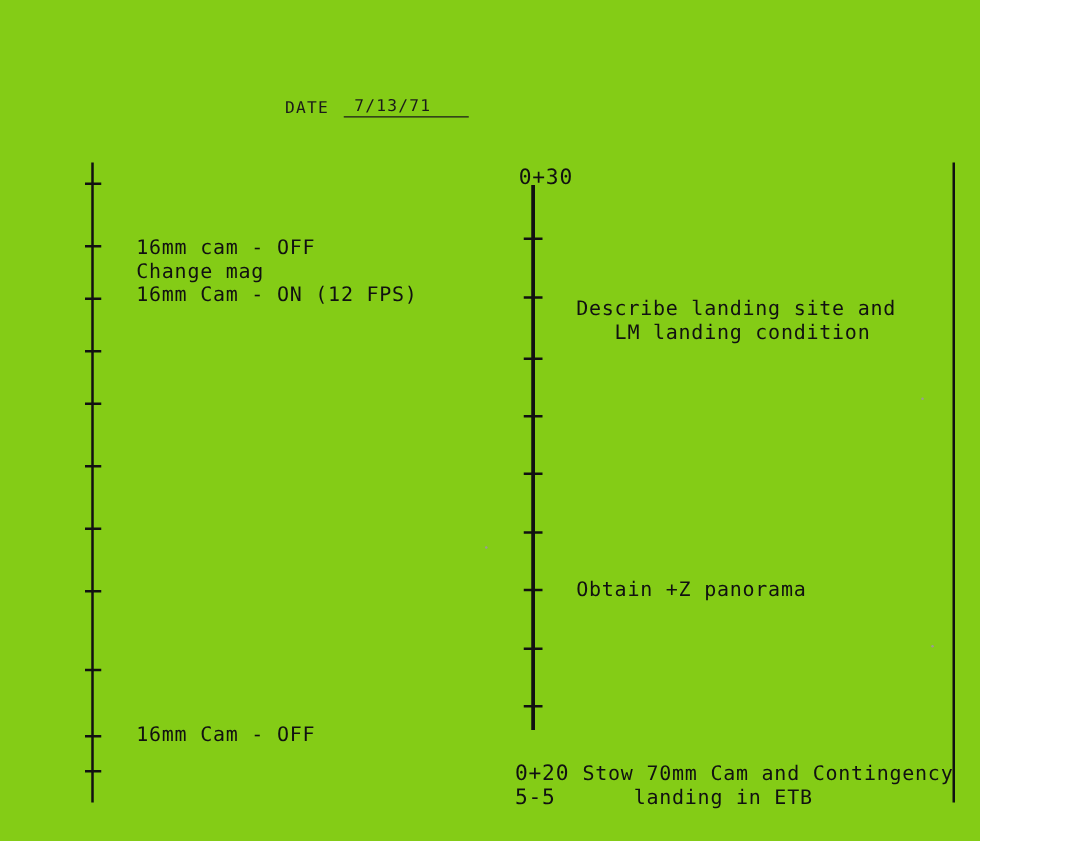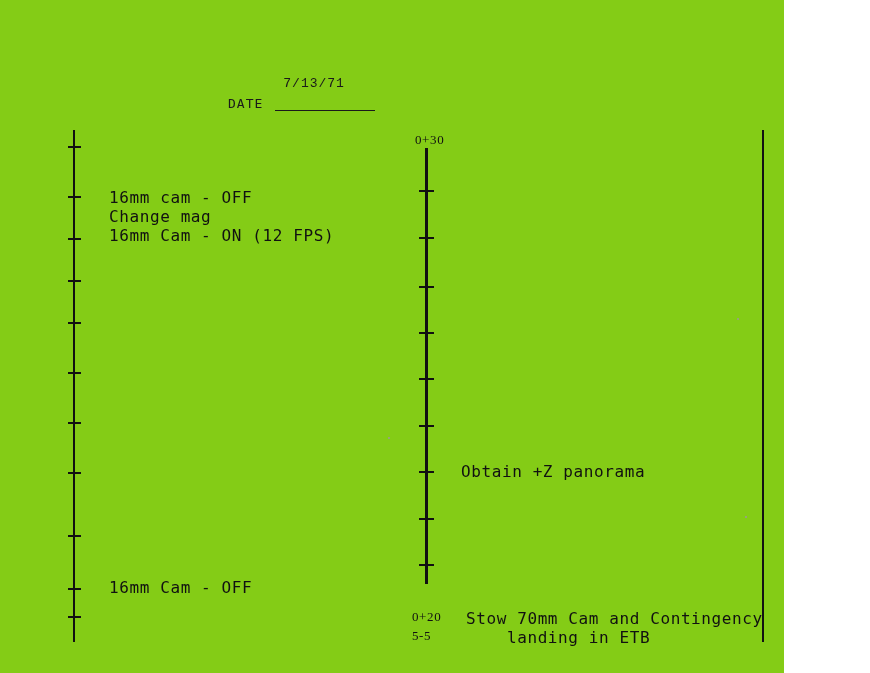--- a/index.html
+++ b/index.html
@@ -27,24 +27,23 @@
     gap: 12px;
   }
   .date-label {
     font-size: 13px;
     letter-spacing: 1px;
     color: #1a1a1a;
   }
   .date-value-wrap {
     position: relative;
     width: 100px;
-    padding-bottom: 18px;
+    padding-bottom: 0;
     border-bottom: 1.5px solid #1a1a1a;
     text-align: left;
-    font-family: Liberation Mono, monospace;
   }
   .date-value {
     font-size: 13px;
     letter-spacing: 1px;
     padding-left: 8px;
     color: #1a1a1a;
   }
 
   
   .rail {
@@ -68,24 +67,23 @@
   .note {
     position: absolute;
     font-size: 16px;
     line-height: 19px;
     letter-spacing: 0.6px;
     white-space: pre;
     color: #111111;
   }
   .note-top-time {
     position: absolute;
-    font-size: 13px;
+    font-size: 17px;
     letter-spacing: 0.6px;
     color: #111111;
-    font-family: Liberation Serif, serif;
   }
 
   .speck {
     position: absolute;
     width: 2px;
     height: 2px;
     background: #9a9a9a;
     border-radius: 50%;
   }
 </style>
@@ -126,20 +124,22 @@
   <div class="tick tick-center" style="top:190px"></div>
   <div class="tick tick-center" style="top:237px"></div>
   <div class="tick tick-center" style="top:286px"></div>
   <div class="tick tick-center" style="top:332px"></div>
   <div class="tick tick-center" style="top:378px"></div>
   <div class="tick tick-center" style="top:425px"></div>
   <div class="tick tick-center" style="top:471px"></div>
   <div class="tick tick-center" style="top:518px"></div>
   <div class="tick tick-center" style="top:564px"></div>
 
+  <div class="note" style="left:461px; top:237px">Describe landing site and
+   LM landing condition</div>
 
   <div class="note" style="left:461px; top:462px">Obtain +Z panorama</div>
 
   <div class="note-top-time" style="left:412px; top:609px">0+20</div>
 
   <div class="note" style="left:466px; top:609px">Stow 70mm Cam and Contingency
     landing in ETB</div>
 
   <div class="note-top-time" style="left:412px; top:628px">5-5</div>
 

